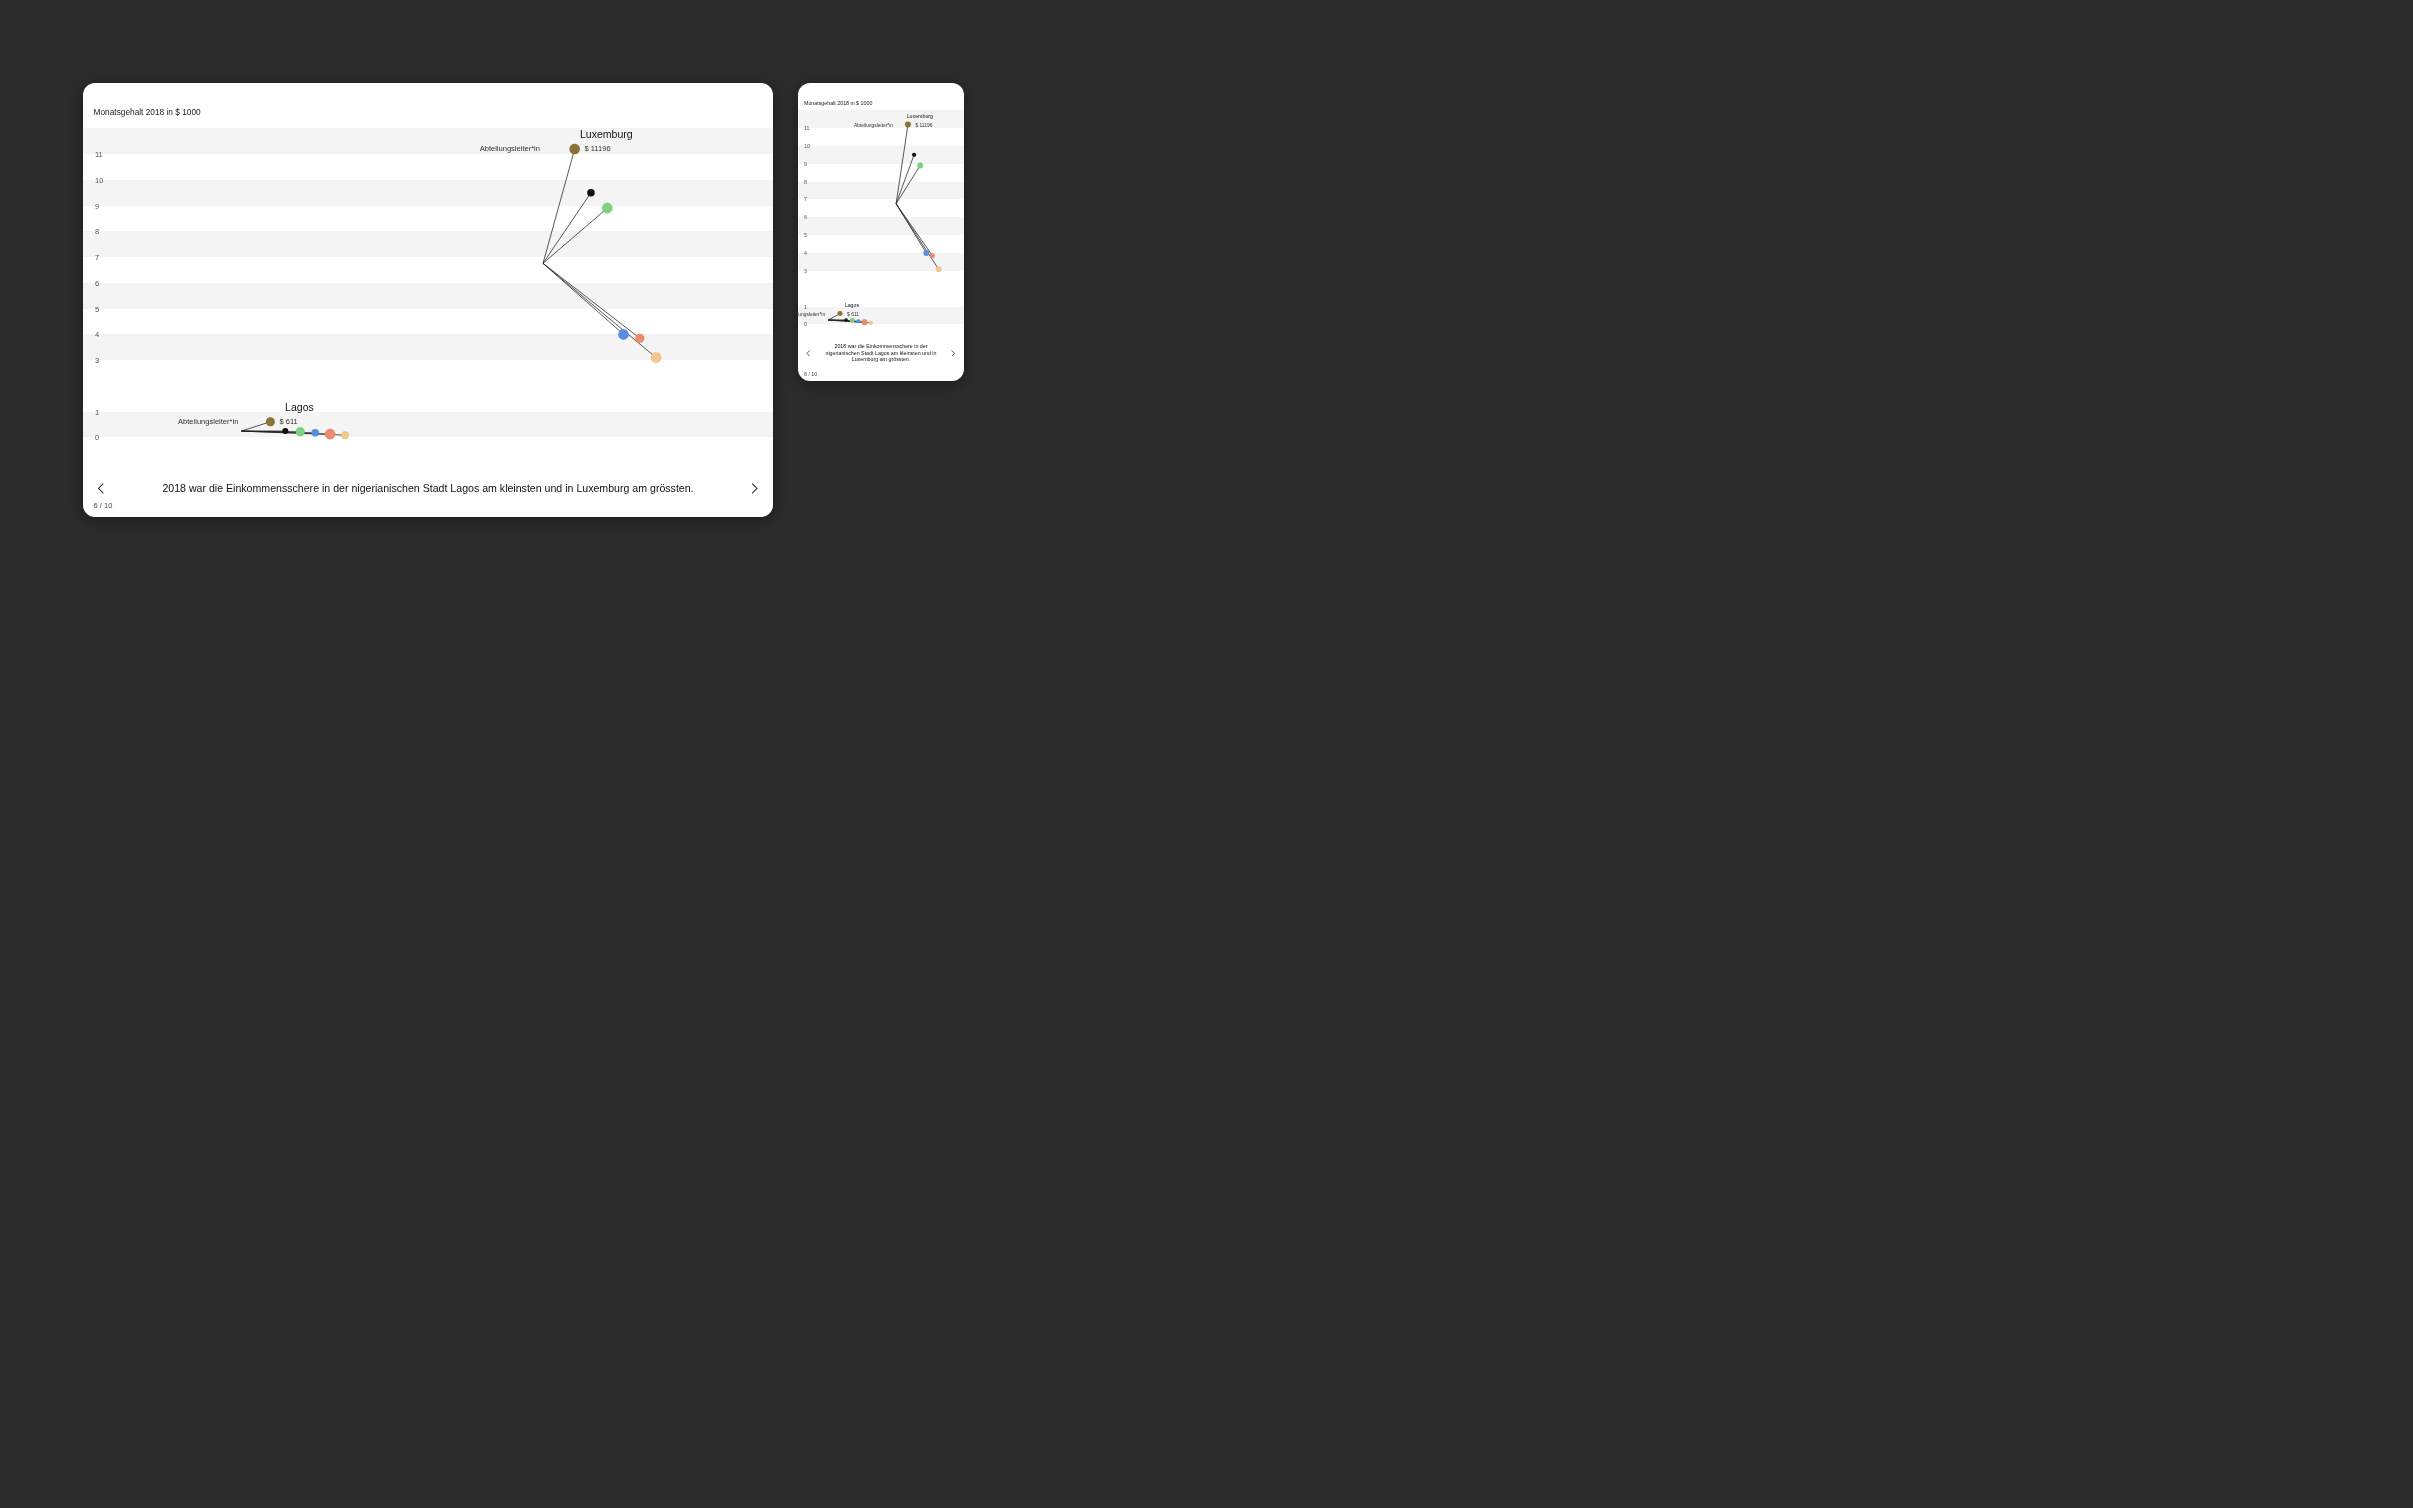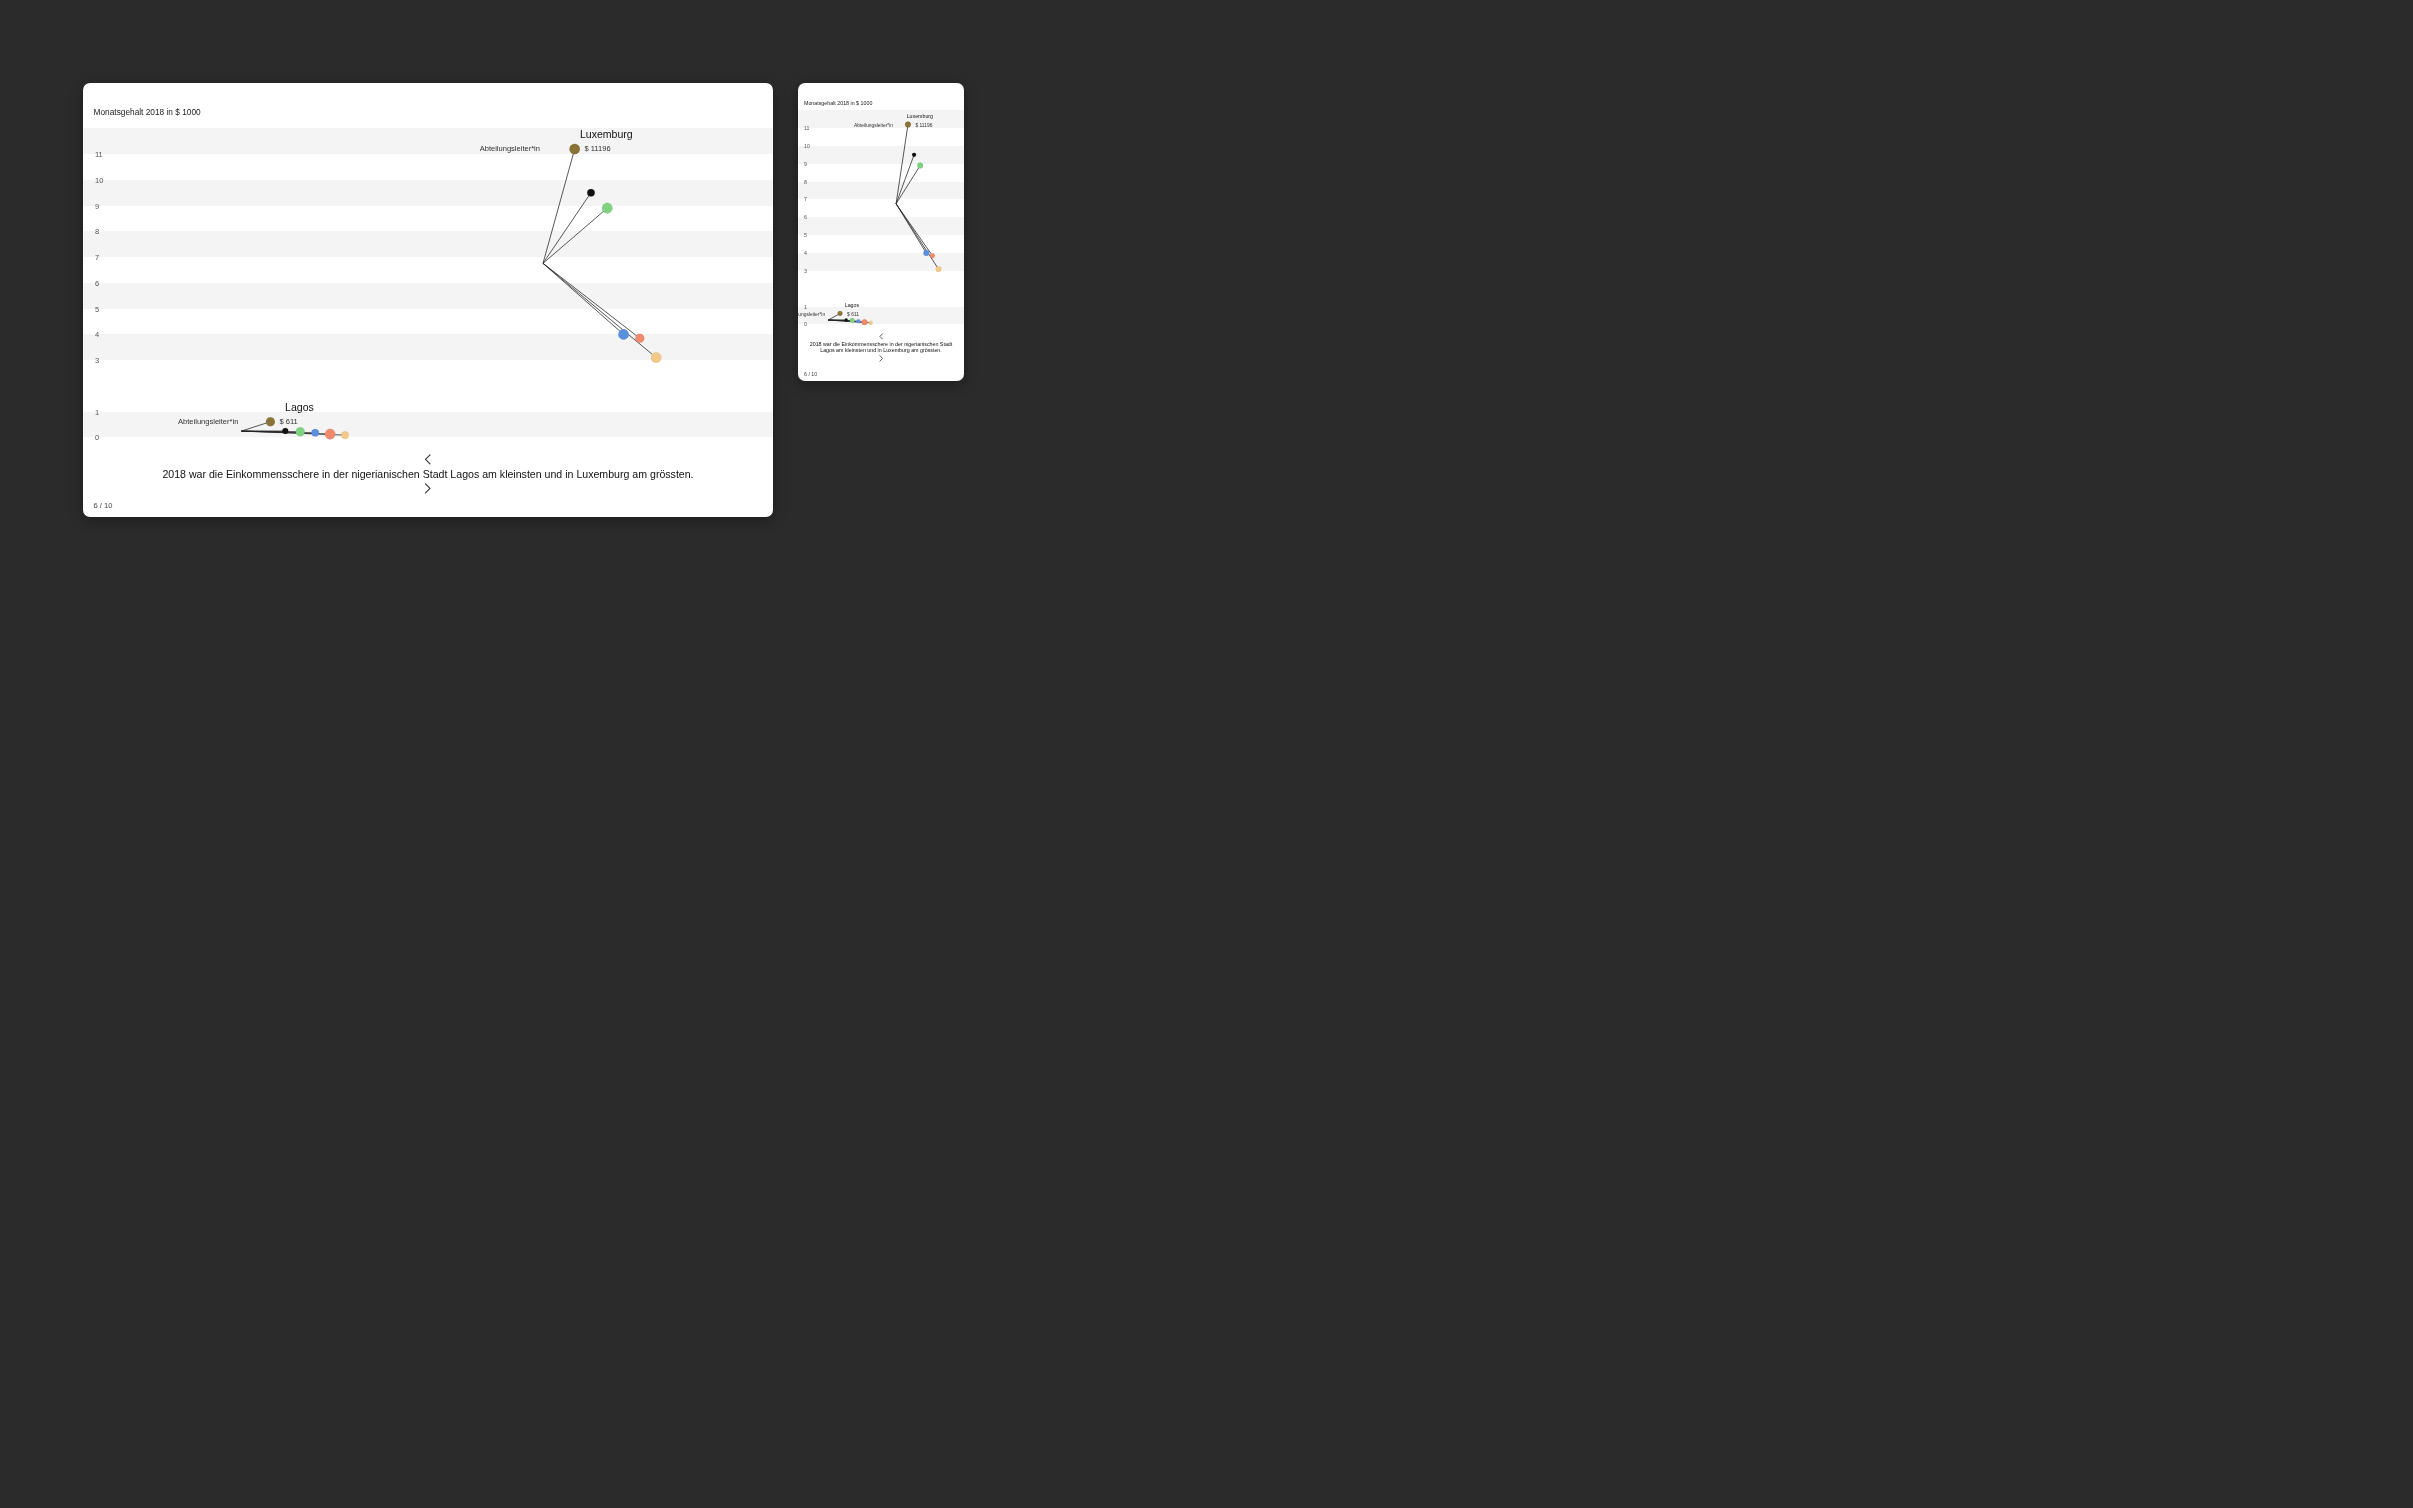--- a/index.html
+++ b/index.html
@@ -7,21 +7,21 @@
     background: #2b2b2b;
     font-family: -apple-system, BlinkMacSystemFont, "Segoe UI", Helvetica, Arial, sans-serif;
     width: 1131px;
     height: 707px;
     overflow: hidden;
     position: relative;
   }
   .card {
     position: absolute;
     background: #ffffff;
-    border-radius: 7px;
+    border-radius: 12px;
     box-shadow: 0 3px 13.6px rgba(0,0,0,0.35);
     overflow: hidden;
   }
   .card.large {
     left: 83px;
     top: 83px;
     width: 690px;
     height: 434px;
   }
   .card.small {
@@ -61,21 +61,20 @@
   .card.small .tick { left: 6px; font-size: 5.3px; }
 
   .caption-row {
     position: absolute;
     left: 0; right: 0;
     bottom: 21px;
     display: flex;
     align-items: center;
     justify-content: space-between;
     padding: 0 10.6px;
-    flex-direction: column;
   }
   .card.small .caption-row { bottom: 18px; padding: 0 6px; }
   .caption {
     flex: 1;
     text-align: center;
     font-size: 10.6px;
     line-height: 1.35;
     color: #111;
     padding: 0 22.6px;
   }

